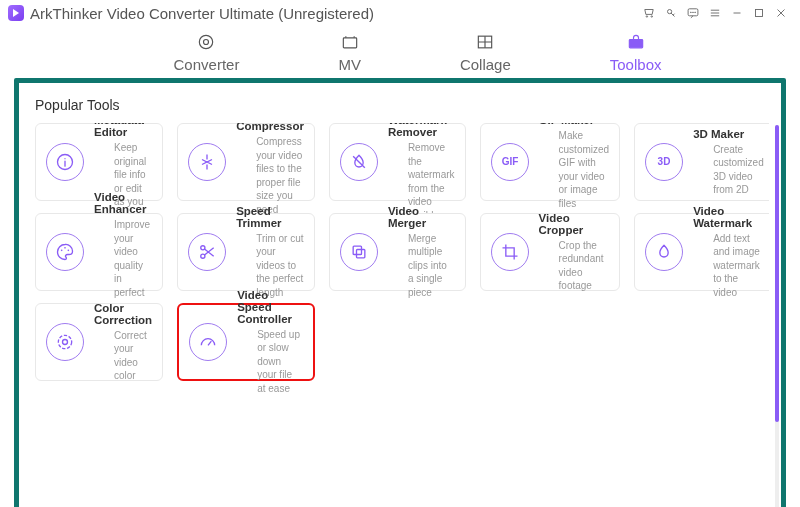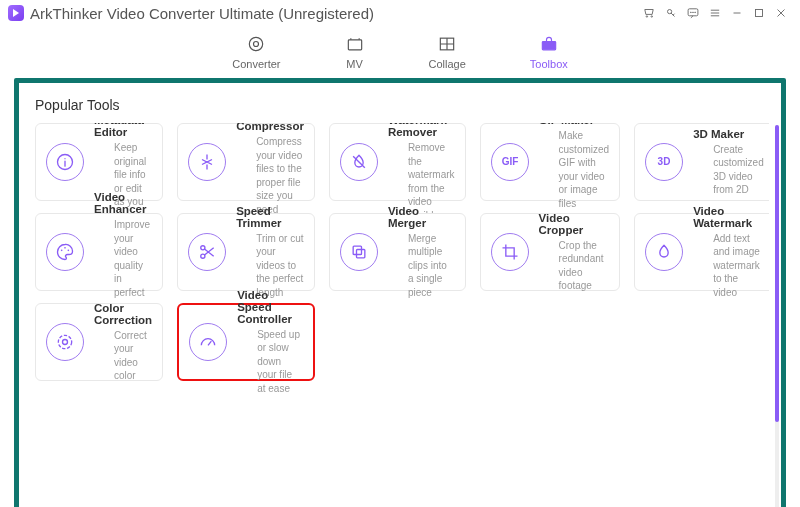--- a/index.html
+++ b/index.html
@@ -3,21 +3,21 @@
 <meta charset="utf-8">
 <style>
   * { margin: 0; padding: 0; box-sizing: border-box; font-family: -apple-system, Segoe UI, Helvetica, Arial, sans-serif; }
   html, body { width: 800px; height: 507px; background: #fff; overflow: hidden; }
   .titlebar { height: 26px; display: flex; align-items: center; padding: 0 8px; font-size: 15px; color: #555; }
   .titlebar .logo { width: 16px; height: 16px; border-radius: 4px; background: linear-gradient(135deg,#a06cff,#7b3ff0); margin-right: 6px; display:flex;align-items:center;justify-content:center;}
   .titlebar .spacer { flex: 1; }
   .winbtn { width: 22px; height: 22px; display: flex; align-items: center; justify-content: center; color: #666; cursor: pointer; }
   .winbtn svg { width: 14px; height: 14px; stroke: #666; fill: none; stroke-width: 1.3; }
   .tabs { height: 52px; display: flex; justify-content: center; gap: 64px; align-items: center;}
-  .tab { display:flex; flex-direction:column; align-items:center; gap:4px; font-size:11px; color:#666; cursor:pointer;}
+  .tab { display:flex; flex-direction:column; align-items:center; gap:4px; font-size:15px; color:#666; cursor:pointer;margin-left:35px;}
   .tab.active { color:#8a5cf6; }
   .tab .ticon { width:20px;height:20px; display:flex;align-items:center;justify-content:center;}
   .tab .ticon svg { width:20px;height:20px; stroke:#555; fill:none; stroke-width:1.4;}
   .tab.active .ticon svg { stroke:#8a5cf6; fill:#8a5cf6; }
   .panel { margin: 0 14px 14px 14px; height: 506px; border: 5px solid #0f766e; border-radius: 2px; padding: 14px 12px 12px 16px; position: relative;}
   .panel h2 { font-size: 14px; font-weight: 500; color: #333; margin-bottom: 10px; }
   .grid-wrap { height: 360px; overflow: hidden; position: relative; padding-right: 10px;}
   .scrollbar { position:absolute; right:2px; top:42px; bottom:10px; width:4px; background:#eee; border-radius:2px;}
   .scrollbar .thumb { position:absolute; top:0; width:100%; height:67%; background:#8a5cf6; border-radius:2px;}
   .grid { display:grid; grid-template-columns: repeat(5, 1fr); gap: 12px 14px; }

